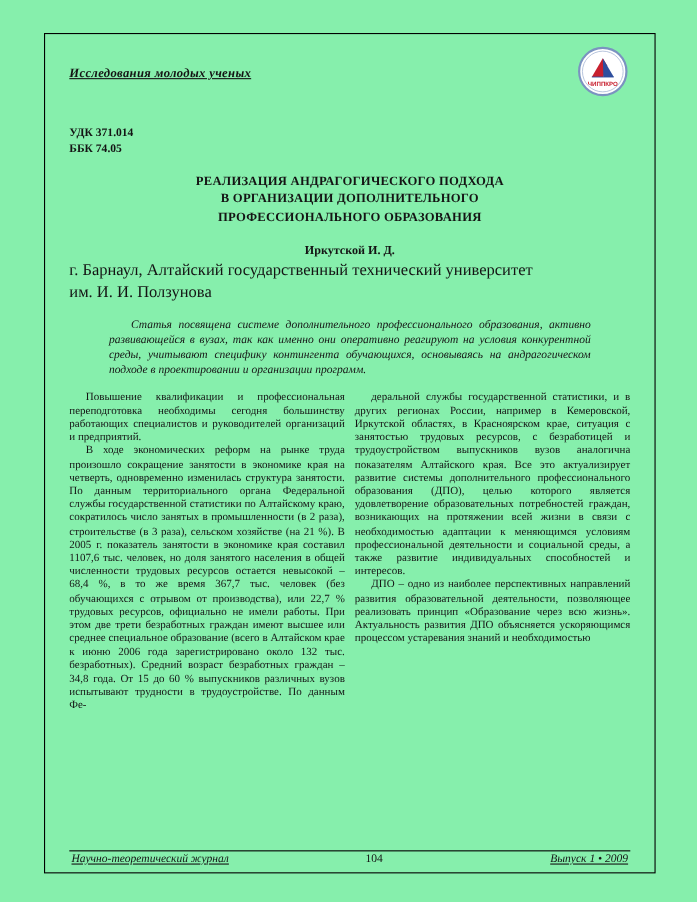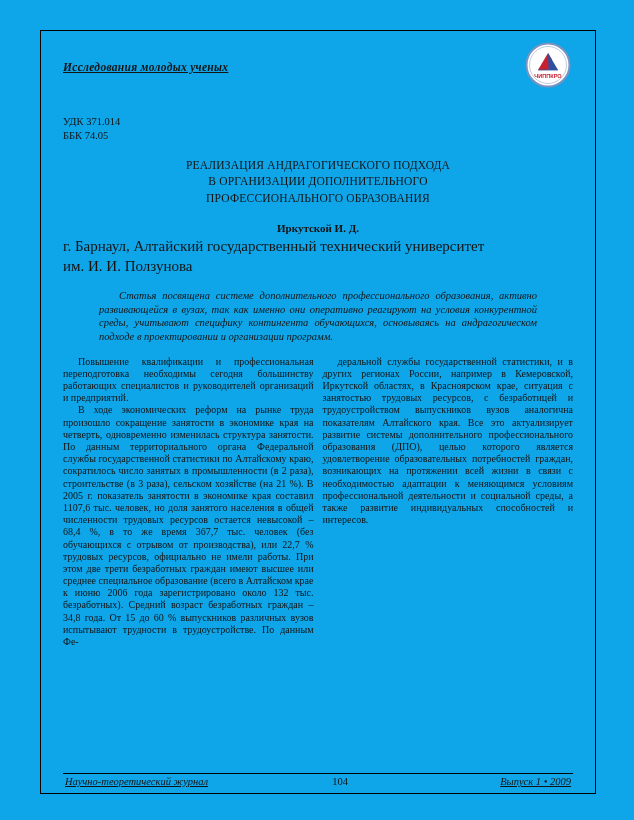--- a/index.html
+++ b/index.html
@@ -6,21 +6,21 @@
   html, body { background: #ffffff; }
   body {
     width: 634px; height: 820px;
     font-family: "Liberation Serif", serif;
     color: #141414;
     position: relative;
     overflow: hidden;
   }
   .page {
     position: absolute; inset: 0;
-    background: #0ea5e9;
+    background: #86efac;
   }
   .frame {
     position: absolute;
     left: 40px; top: 30px; right: 38px; bottom: 26px;
     border: 1.5px solid #000;
     padding: 12px 22px 6px 22px;
     display: flex; flex-direction: column;
   }
   .hdr-row {
     display: flex; justify-content: space-between; align-items: flex-start;
@@ -28,25 +28,25 @@
   }
   .running-title {
     margin-top: 18px;
     font-style: italic;
     font-weight: bold;
     font-size: 11.5px;
     text-decoration: underline;
     letter-spacing: 0.3px;
   }
   .logo { width: 50px; text-align: center; margin-top: -2px; }
-  .meta { margin-top: 16px; font-size: 10.5px; line-height: 1.35; }
+  .meta { margin-top: 16px; font-size: 10.5px; line-height: 1.35; font-weight: bold; }
   .title-block {
     margin-top: 14px;
     text-align: center;
-    font-weight: normal;
+    font-weight: bold;
     font-size: 11.5px;
     line-height: 1.4;
     letter-spacing: 0.2px;
   }
   .author {
     margin-top: 16px;
     text-align: center;
     font-weight: bold;
     font-size: 11px;
   }
@@ -129,20 +129,21 @@
 
     <div class="abstract">Статья посвящена системе дополнительного профессионального образования, активно развивающейся в вузах, так как именно они оперативно реагируют на условия конкурентной среды, учитывают специфику контингента обучающихся, основываясь на андрагогическом подходе в проектировании и организации программ.</div>
 
     <div class="columns">
       <div class="col">
         <p>Повышение квалификации и профессиональная переподготовка необходимы сегодня большинству работающих специалистов и руководителей организаций и предприятий.</p>
         <p>В ходе экономических реформ на рынке труда произошло сокращение занятости в экономике края на четверть, одновременно изменилась структура занятости. По данным территориального органа Федеральной службы государственной статистики по Алтайскому краю, сократилось число занятых в промышленности (в 2 раза), строительстве (в 3 раза), сельском хозяйстве (на 21 %). В 2005 г. показатель занятости в экономике края составил 1107,6 тыс. человек, но доля занятого населения в общей численности трудовых ресурсов остается невысокой – 68,4 %, в то же время 367,7 тыс. человек (без обучающихся с отрывом от производства), или 22,7 % трудовых ресурсов, официально не имели работы. При этом две трети безработных граждан имеют высшее или среднее специальное образование (всего в Алтайском крае к июню 2006 года зарегистрировано около 132 тыс. безработных). Средний возраст безработных граждан – 34,8 года. От 15 до 60 % выпускников различных вузов испытывают трудности в трудоустройстве. По данным Фе-</p>
       </div>
       <div class="col">
         <p>деральной службы государственной статистики, и в других регионах России, например в Кемеровской, Иркутской областях, в Красноярском крае, ситуация с занятостью трудовых ресурсов, с безработицей и трудоустройством выпускников вузов аналогична показателям Алтайского края. Все это актуализирует развитие системы дополнительного профессионального образования (ДПО), целью которого является удовлетворение образовательных потребностей граждан, возникающих на протяжении всей жизни в связи с необходимостью адаптации к меняющимся условиям профессиональной деятельности и социальной среды, а также развитие индивидуальных способностей и интересов.</p>
+        <p>ДПО – одно из наиболее перспективных направлений развития образовательной деятельности, позволяющее реализовать принцип «Образование через всю жизнь». Актуальность развития ДПО объясняется ускоряющимся процессом устаревания знаний и необходимостью</p>
       </div>
     </div>
 
     <div class="footer">
       <span class="jrnl">Научно-теоретический журнал</span>
       <span class="pageno">104</span>
       <span class="issue">Выпуск 1 • 2009</span>
     </div>
 
   </div>

